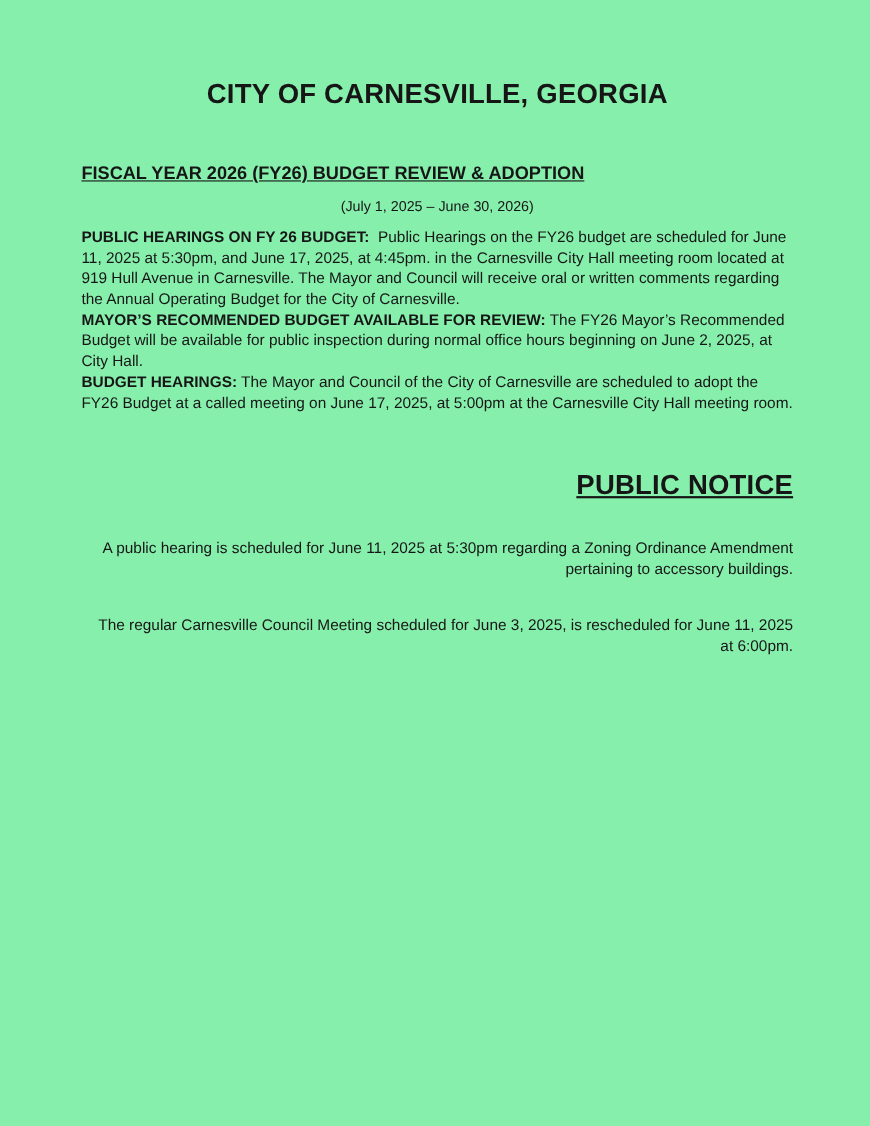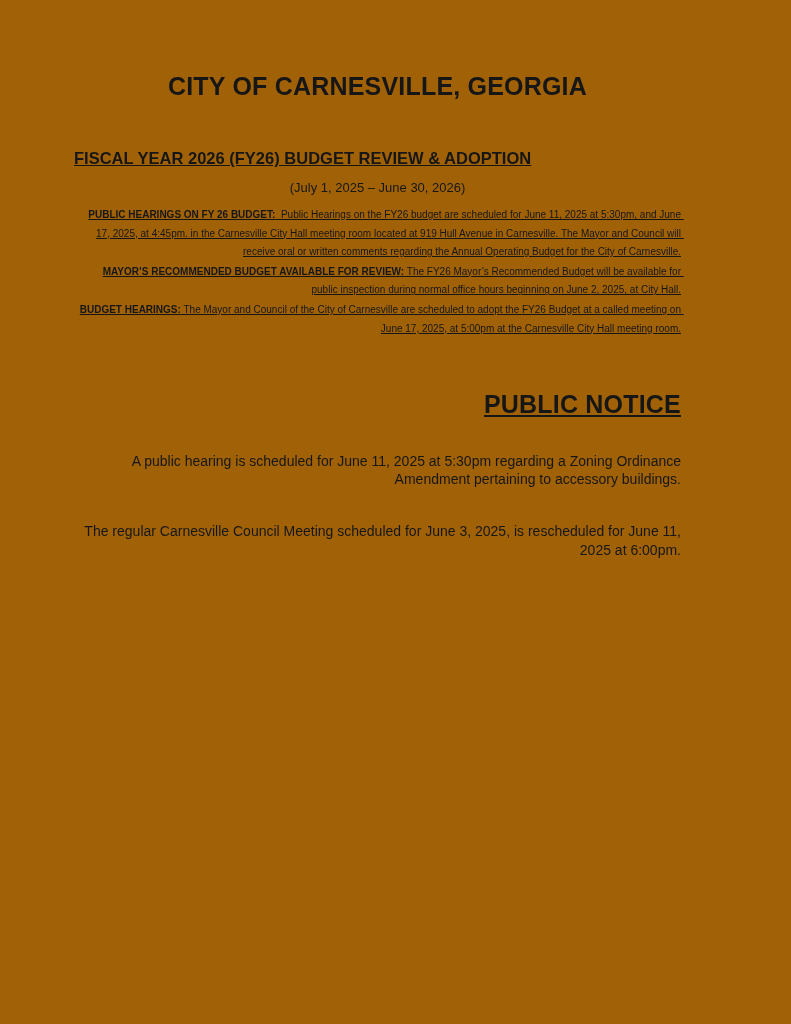--- a/index.html
+++ b/index.html
@@ -11,22 +11,22 @@
     width: 791px;
     height: 1024px;
     font-family: "Liberation Sans", sans-serif;
     color: #161616;
     overflow: hidden;
   }
   .page {
     box-sizing: border-box;
     width: 791px;
     height: 1024px;
-    padding: 73px 110px 0 74px;
-    background: #a16207;
+    padding: 73px 70px 0 74px;
+    background: #86efac;
   }
   .doc-title {
     margin: 0;
     text-align: center;
     font-size: 25px;
     font-weight: bold;
     line-height: 1.05;
     letter-spacing: 0.2px;
   }
   .doc-subtitle {
@@ -39,24 +39,23 @@
   }
   .doc-daterange {
     margin: 13px 0 0 0;
     text-align: center;
     font-size: 13px;
     font-weight: normal;
     line-height: 1.2;
   }
   .budget-section {
     margin: 0;
-    font-size: 10px;
+    font-size: 14px;
     line-height: 18.6px;
-    text-align: right;
-    text-decoration: underline;
+    text-align: left;
   }
   .budget-section.first { margin-top: 10px; }
   .budget-section.rest  { margin-top: 1px; }
   .section-label {
     font-weight: bold;
   }
   .section-text {
     white-space: pre-wrap;
   }
   .public-notice-heading {

